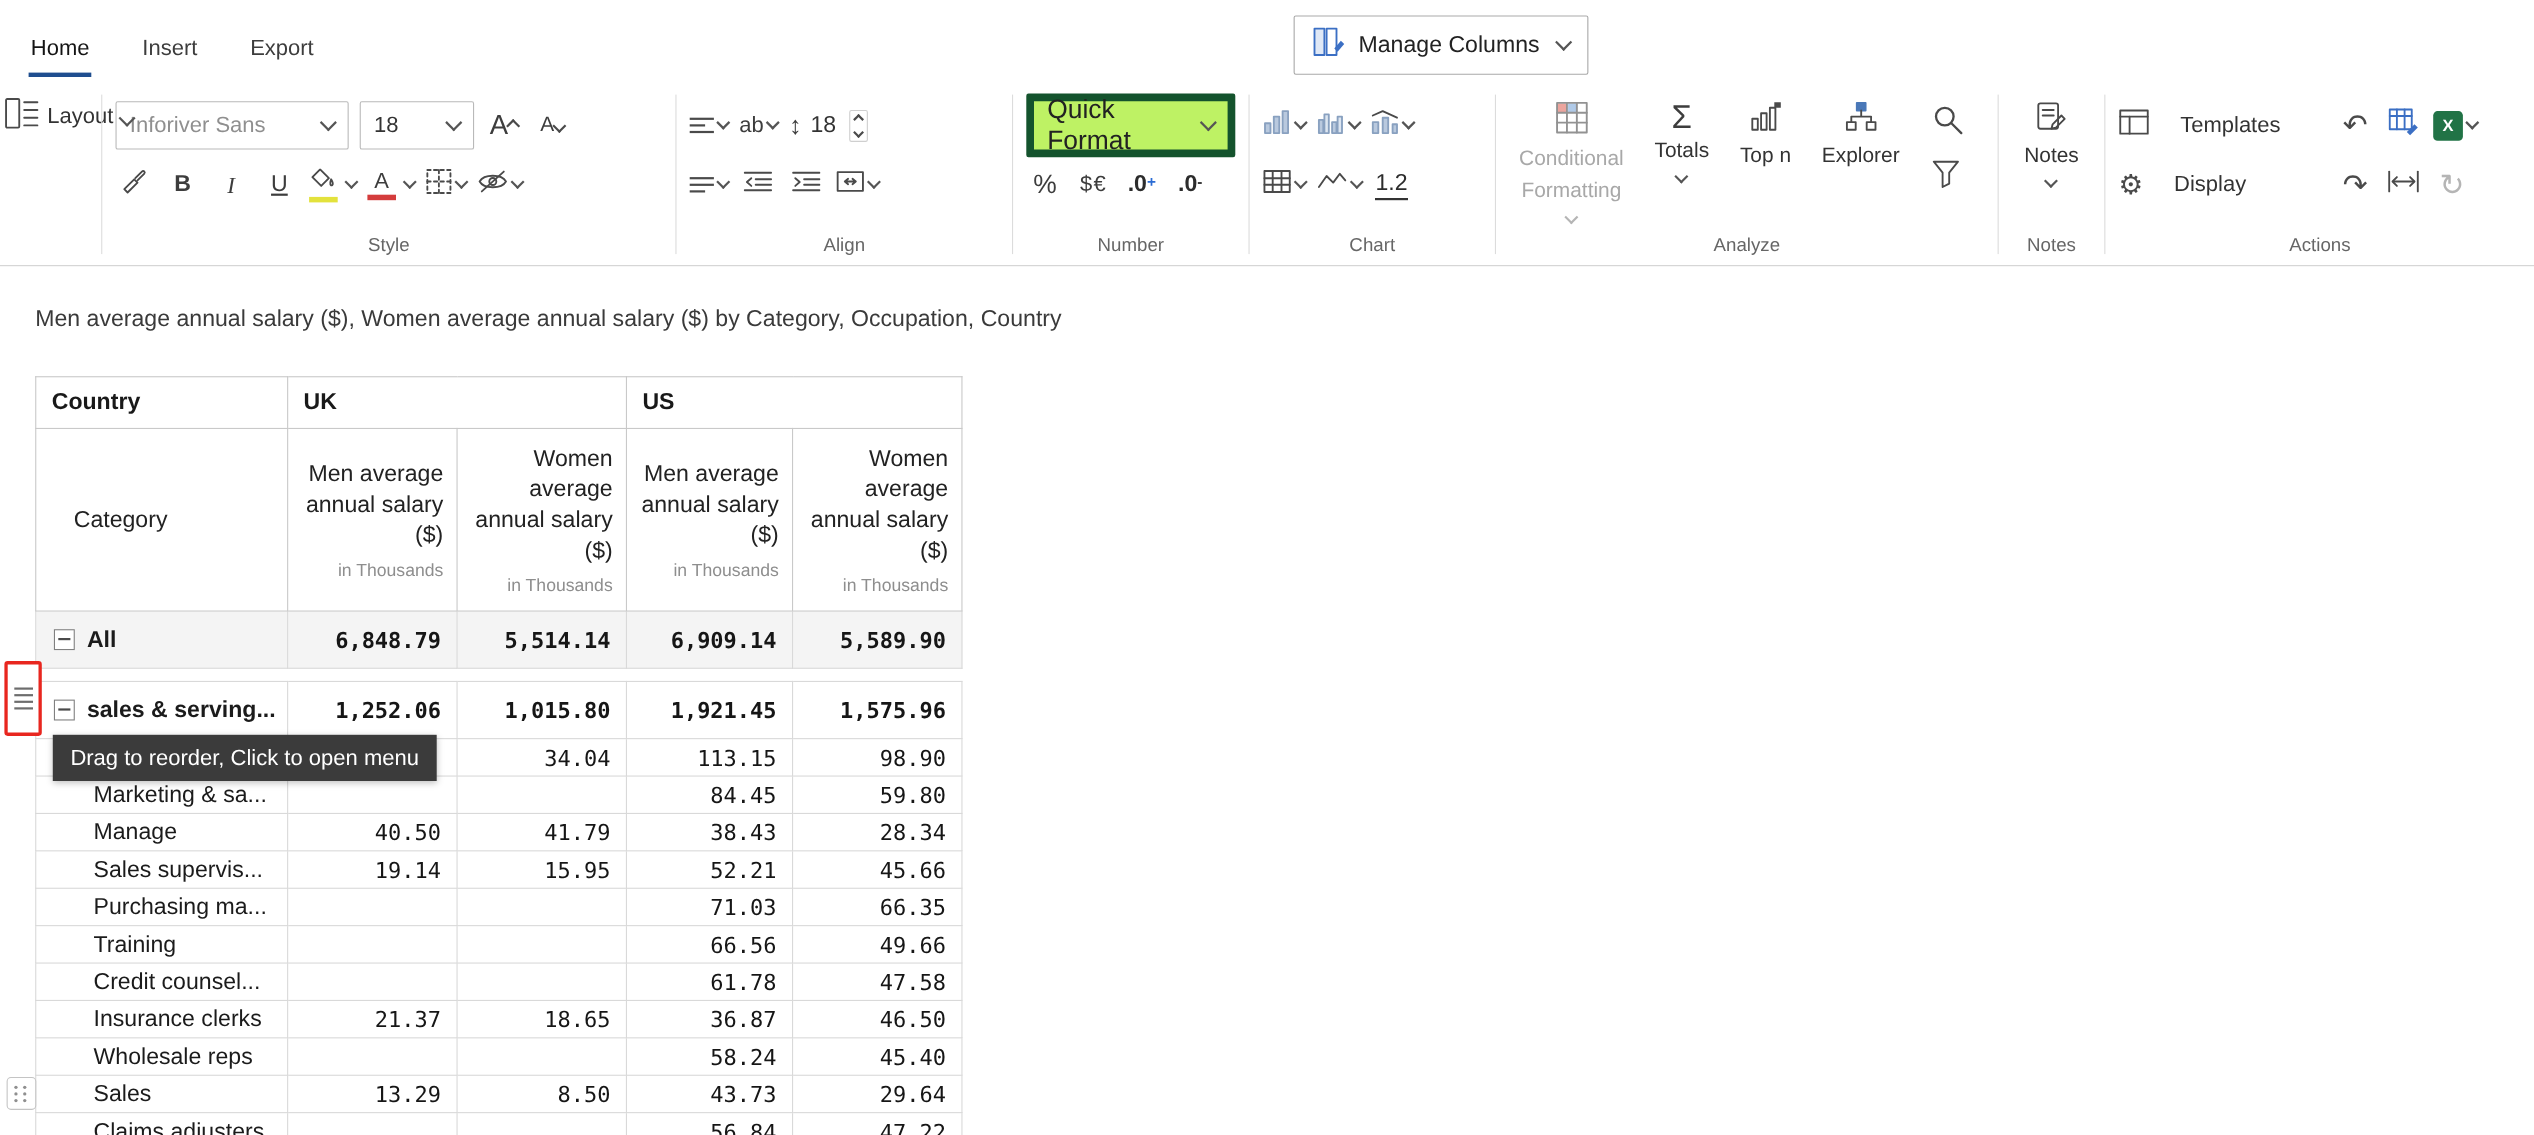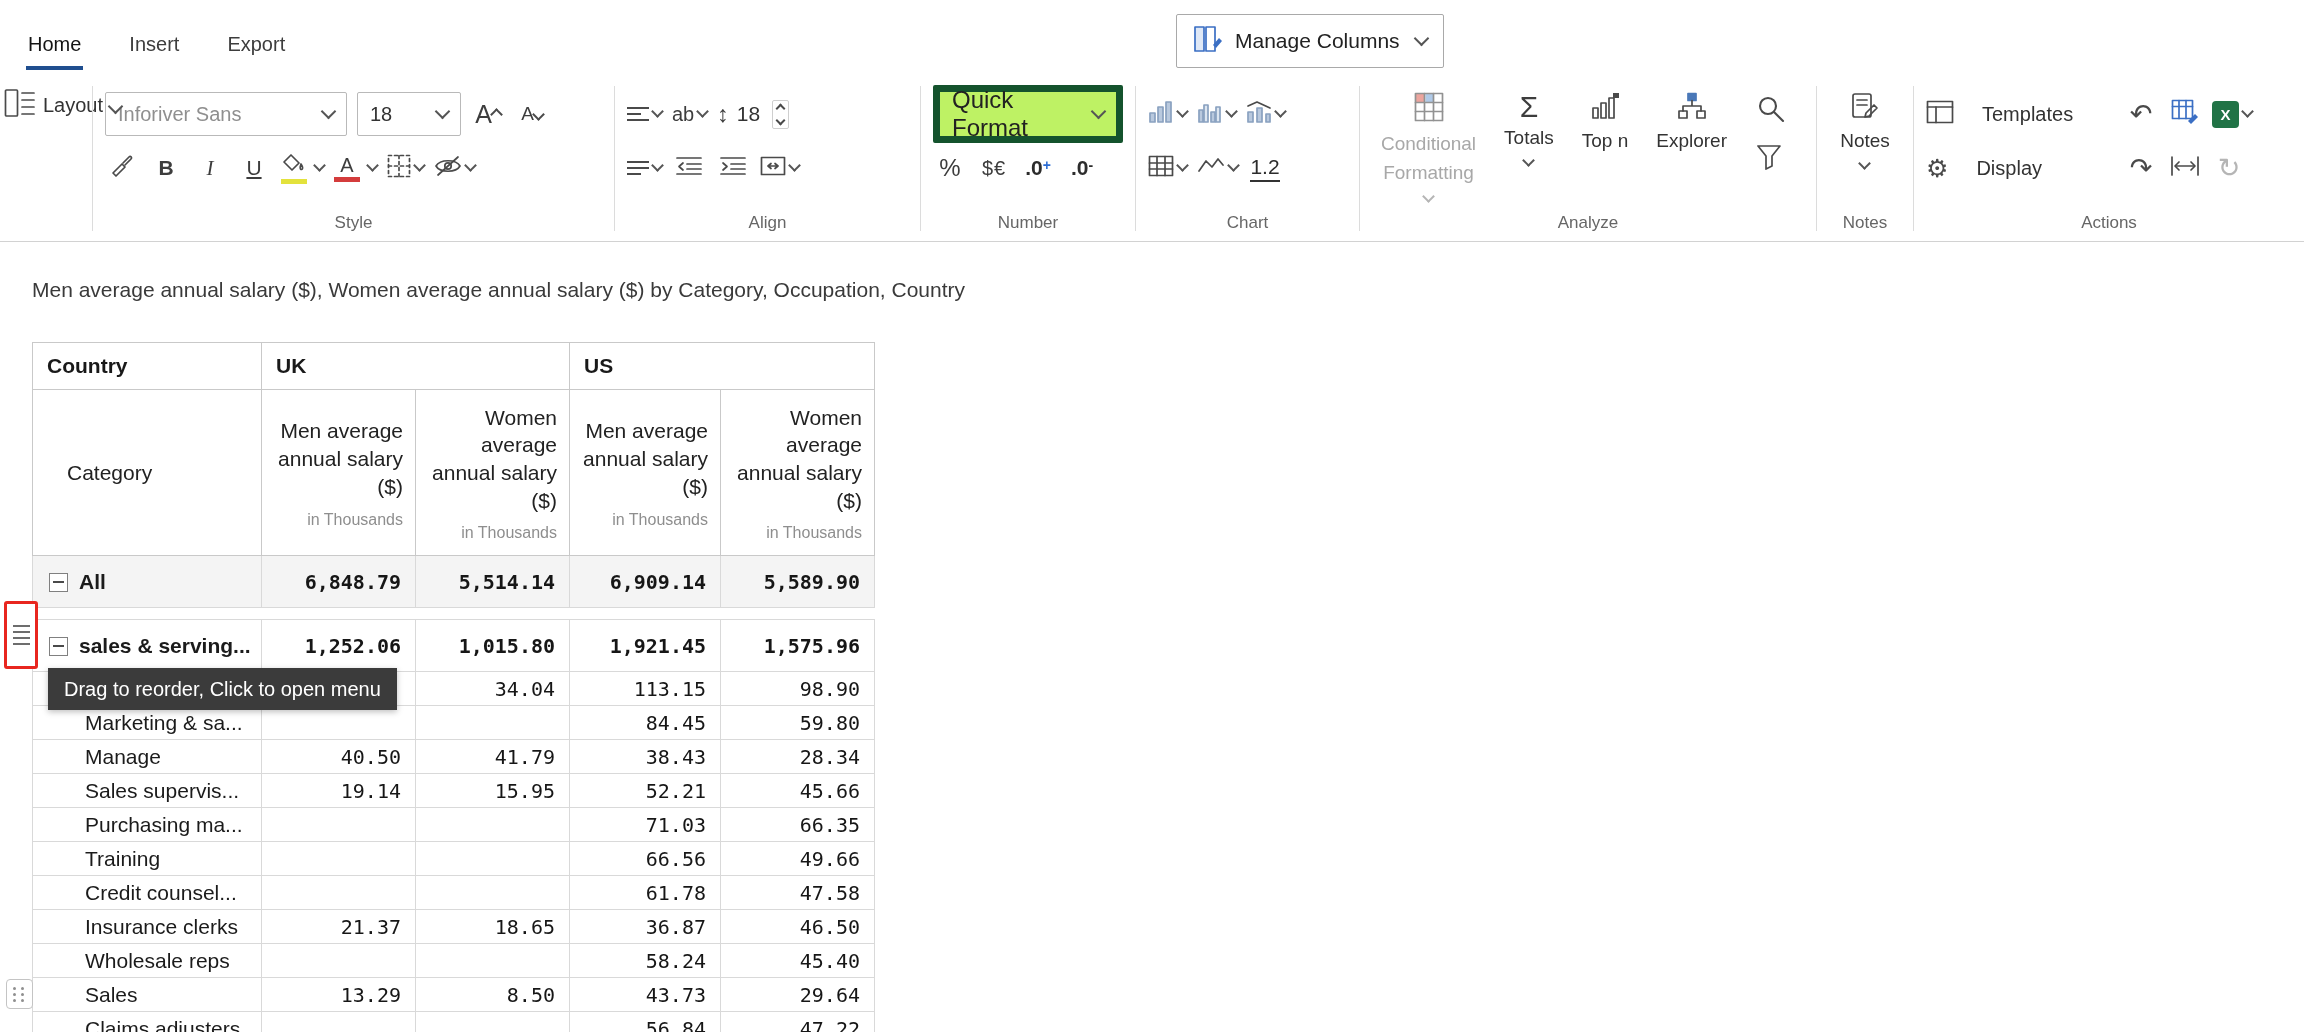--- a/index.html
+++ b/index.html
@@ -44,21 +44,21 @@
   .chev.center{margin:2px auto 0;}
   .mini-chev{display:inline-block;width:7px;height:7px;border-right:2px solid #4a4a4a;border-bottom:2px solid #4a4a4a;}
   .mini-chev.up{transform:rotate(-135deg);}
   .mini-chev.down{transform:rotate(45deg);}
   .mini-chev.sm{width:5px;height:5px;}
 
   .big-btn{display:flex;flex-direction:row;align-items:center;gap:7px;margin:4px auto 0;font-size:20px;color:#333;}
   .ibtn{display:flex;align-items:center;justify-content:center;min-width:34px;height:42px;color:#3d3d3d;font-size:21px;}
   .select{display:flex;align-items:center;justify-content:space-between;height:44px;border:1px solid #b9b9b9;
           border-radius:2px;padding:0 12px;box-sizing:border-box;font-size:20px;background:#fff;}
-  .font-select{width:242px;color:#8f8f8f;}
+  .font-select{width:212px;color:#8f8f8f;}
   .size-select{width:104px;color:#333;}
   .fA{font-size:25px;color:#3d3d3d;}
   .fA.sm{font-size:19px;}
   .icon-stack{display:inline-flex;flex-direction:column;align-items:center;gap:2px;}
   .cbar{gap:4px;}
   .bar{width:26px;height:5px;}
   .bar.yellow{background:#e3e23c;}
   .bar.red{background:#d43c3c;}
   .A-letter{font-size:20px;line-height:1;color:#3d3d3d;}
   .bars{display:flex;flex-direction:column;gap:4px;}

